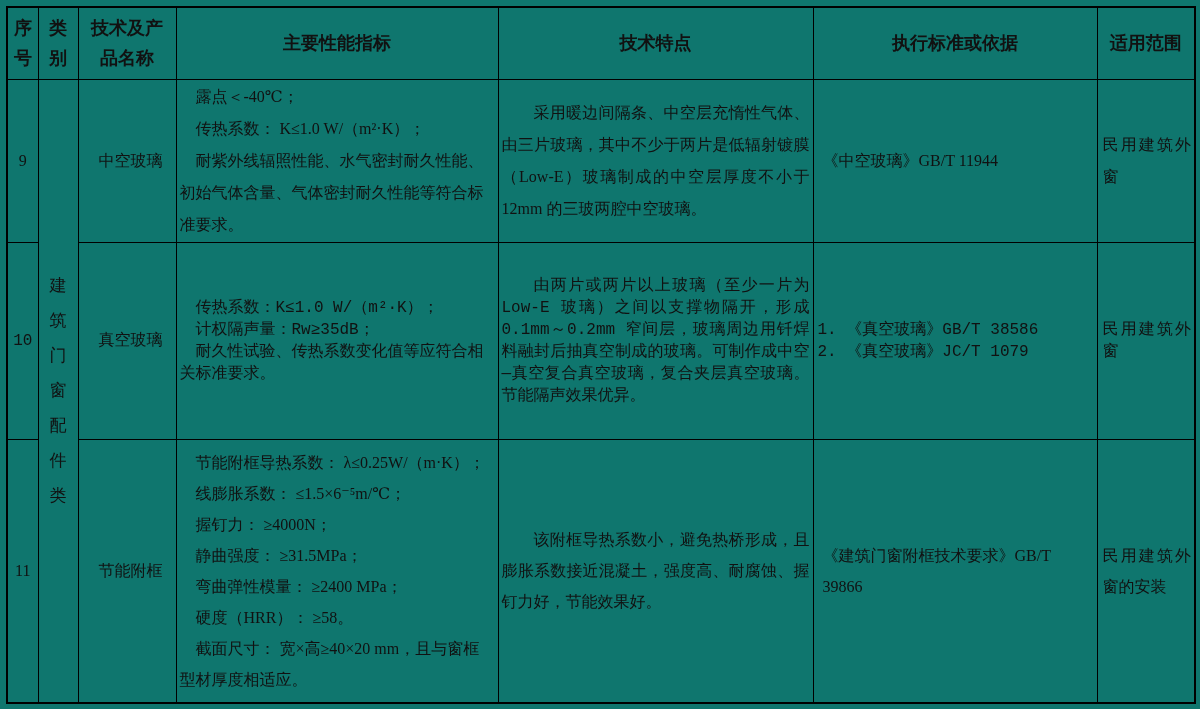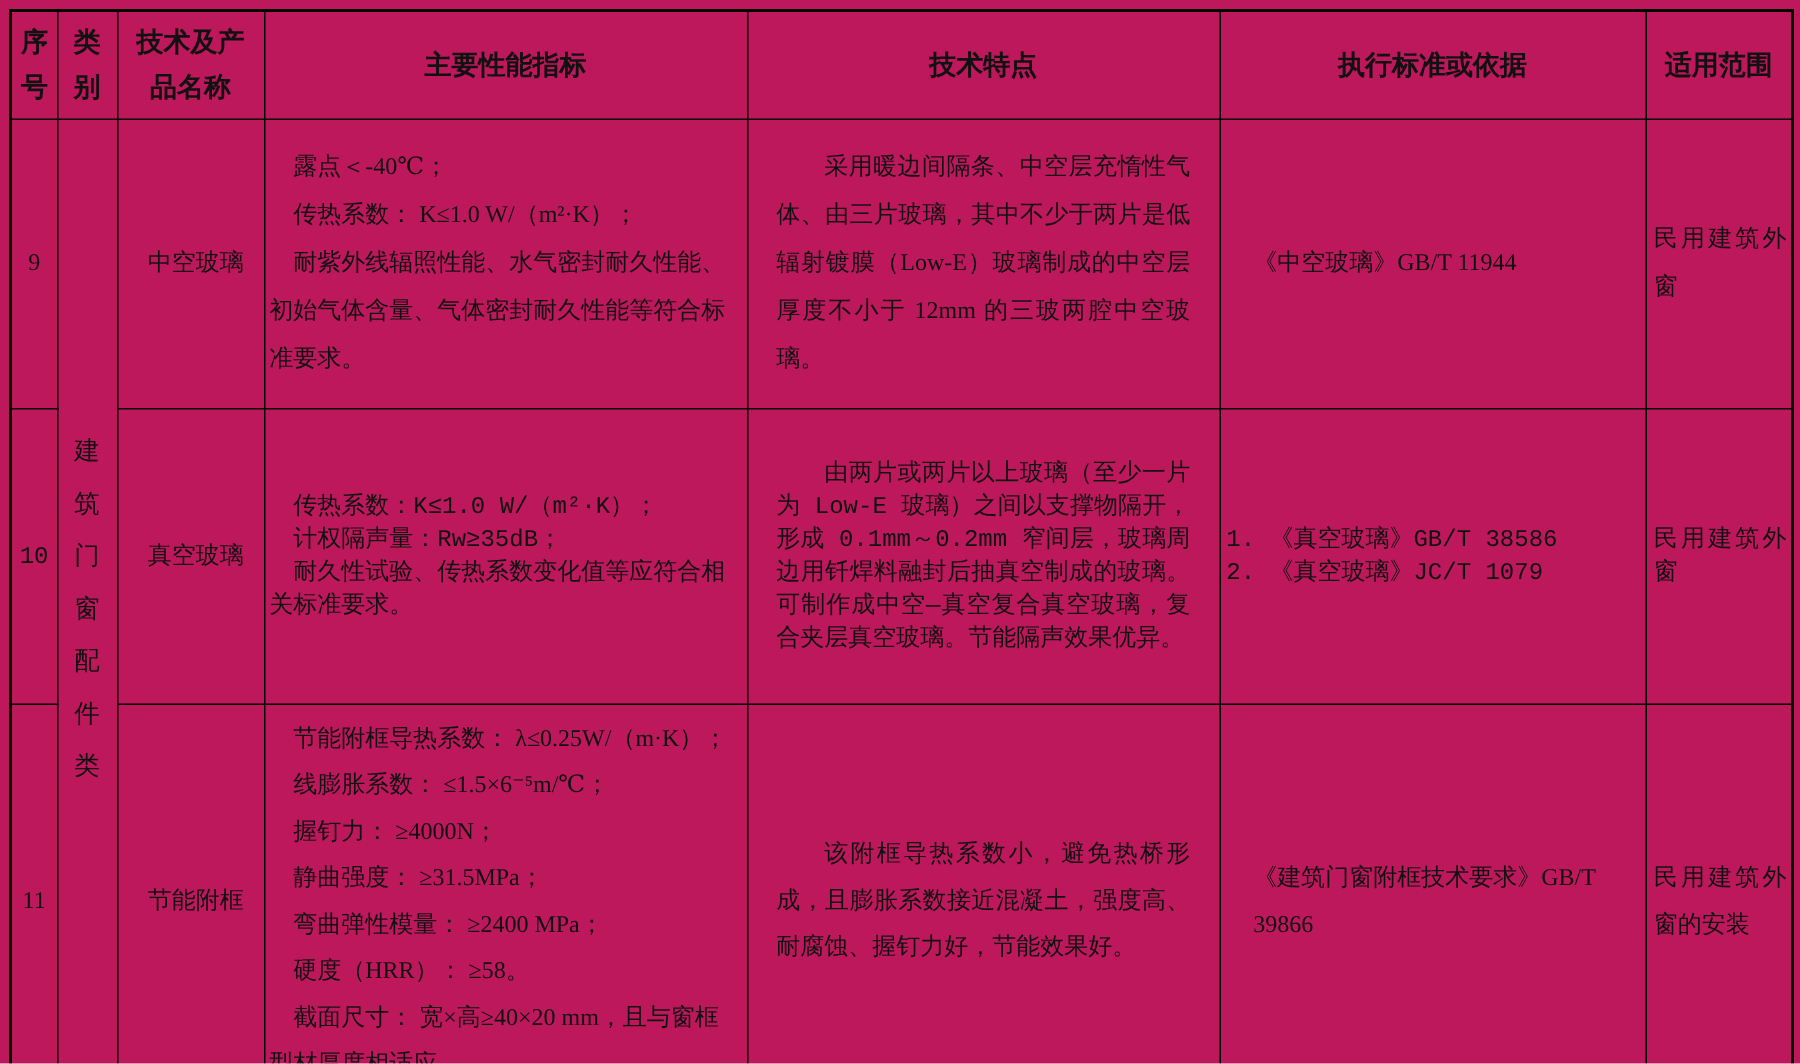--- a/index.html
+++ b/index.html
@@ -1,17 +1,17 @@
 <!DOCTYPE html>
 <html><head>
 <meta charset="utf-8">
 <style>
   html,body{margin:0;padding:0;background:#ffffff;}
   .page{
-    width:1200px;height:709px;background:#be185d;box-sizing:border-box;
+    width:1200px;height:709px;background:#0f766e;box-sizing:border-box;
     padding:6px;overflow:hidden;
     font-family:"Liberation Serif","DejaVu Serif",serif;
     color:#111;
   }
   table.doc{
     border-collapse:collapse;table-layout:fixed;width:1188px;
     border:2px solid #000;
   }
   col.c-no{width:31px;}
   col.c-cat{width:40px;}
@@ -36,22 +36,22 @@
   tr.r10 td{line-height:22px;font-family:Liberation Mono, monospace;}
   tr.r11 td{line-height:31px;}
   td.num{text-align:center;}
   td.cat{padding:0;}
   td.cat .vert{
     width:1.05em;margin:15px auto;word-break:break-all;
     text-align:center;line-height:35px;font-size:17px;
   }
   td.name{padding-left:20px;}
   td.perf p{margin:0;text-indent:1em;}
-  td.feat p{margin:16px;text-indent:2em;text-align:justify;}
-  td.std{padding-left:22px;}
+  td.feat p{margin:0;text-indent:2em;text-align:justify;}
+  td.std{padding-left:9px;}
   td.std p{margin:0;}
   tr.r10 td.std{padding-left:4px;}
   td.scope{padding-left:5px;text-align:justify;}
 </style>
 </head>
 <body>
 
 <div class="page">
   <table class="doc">
     <colgroup>

